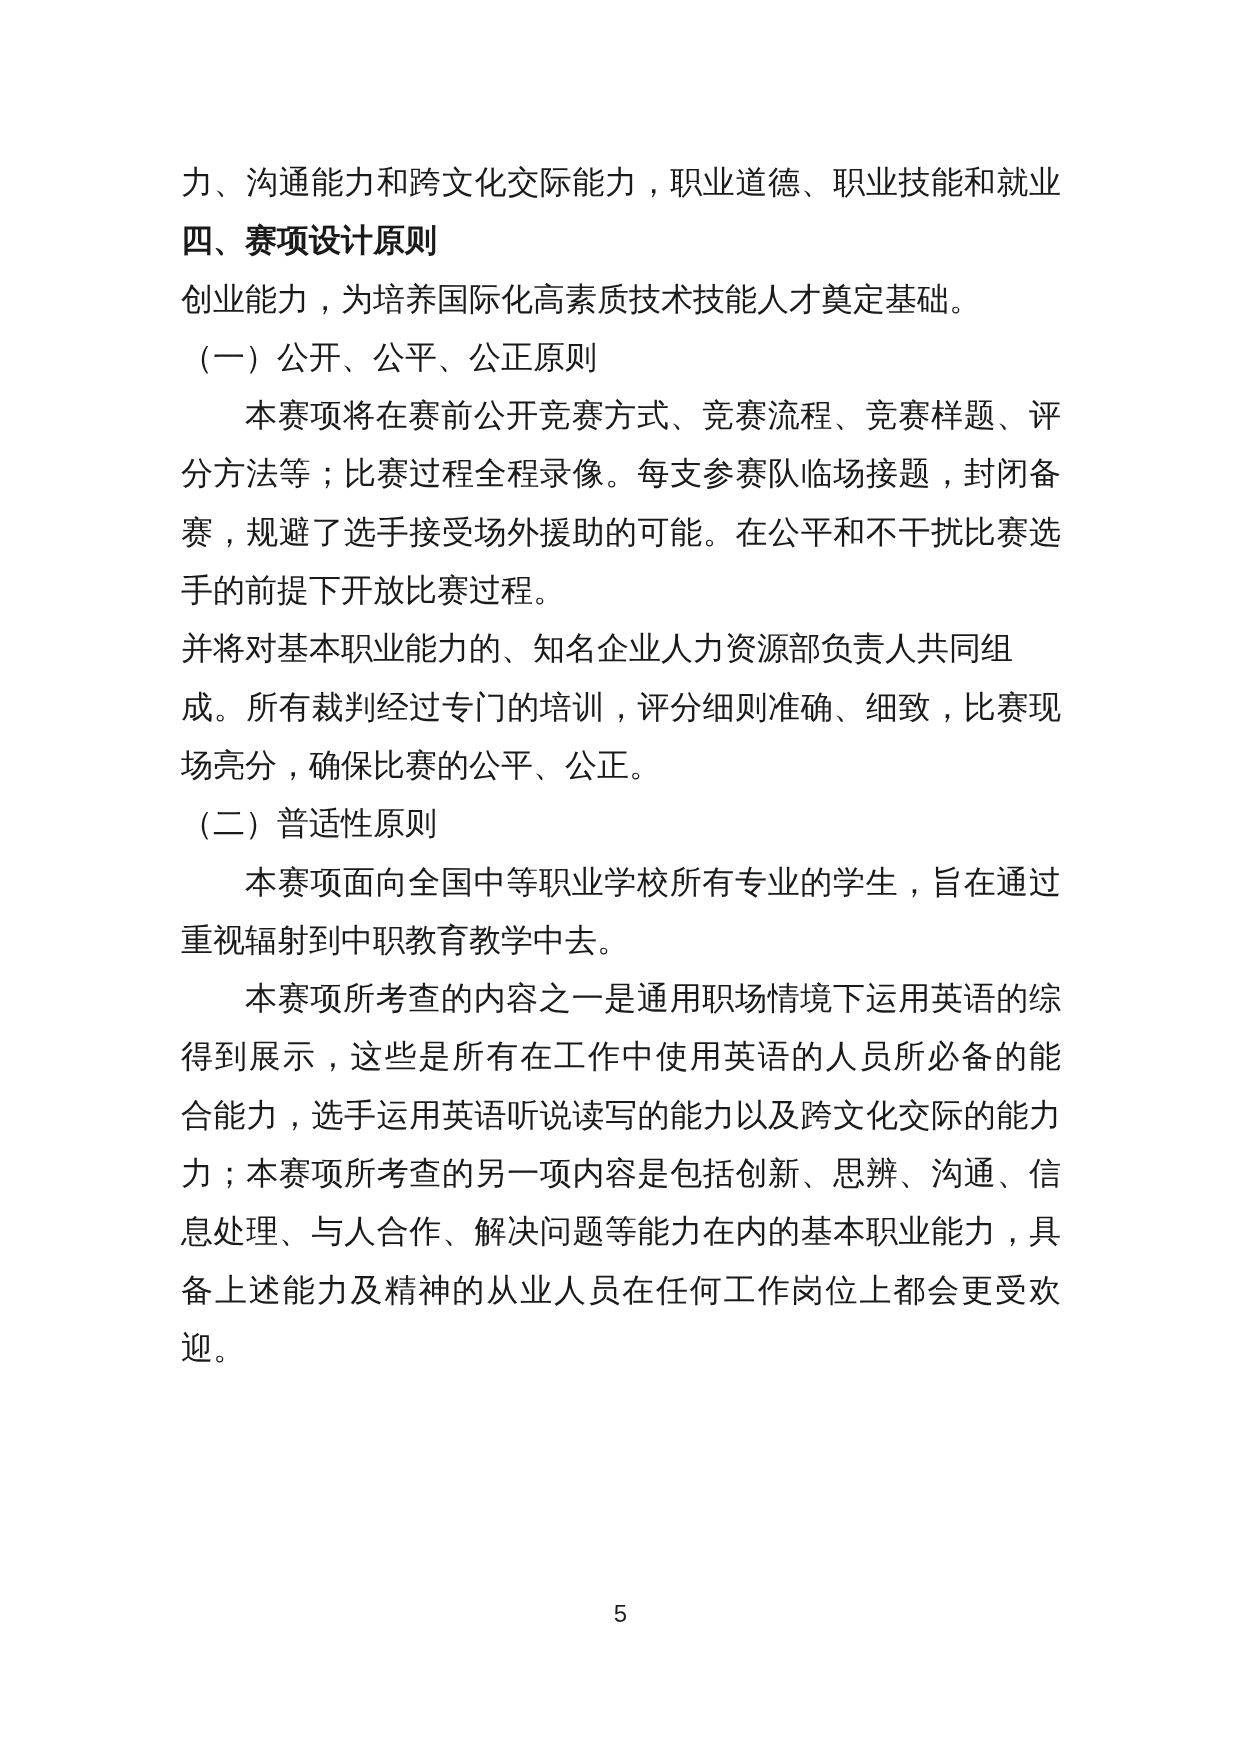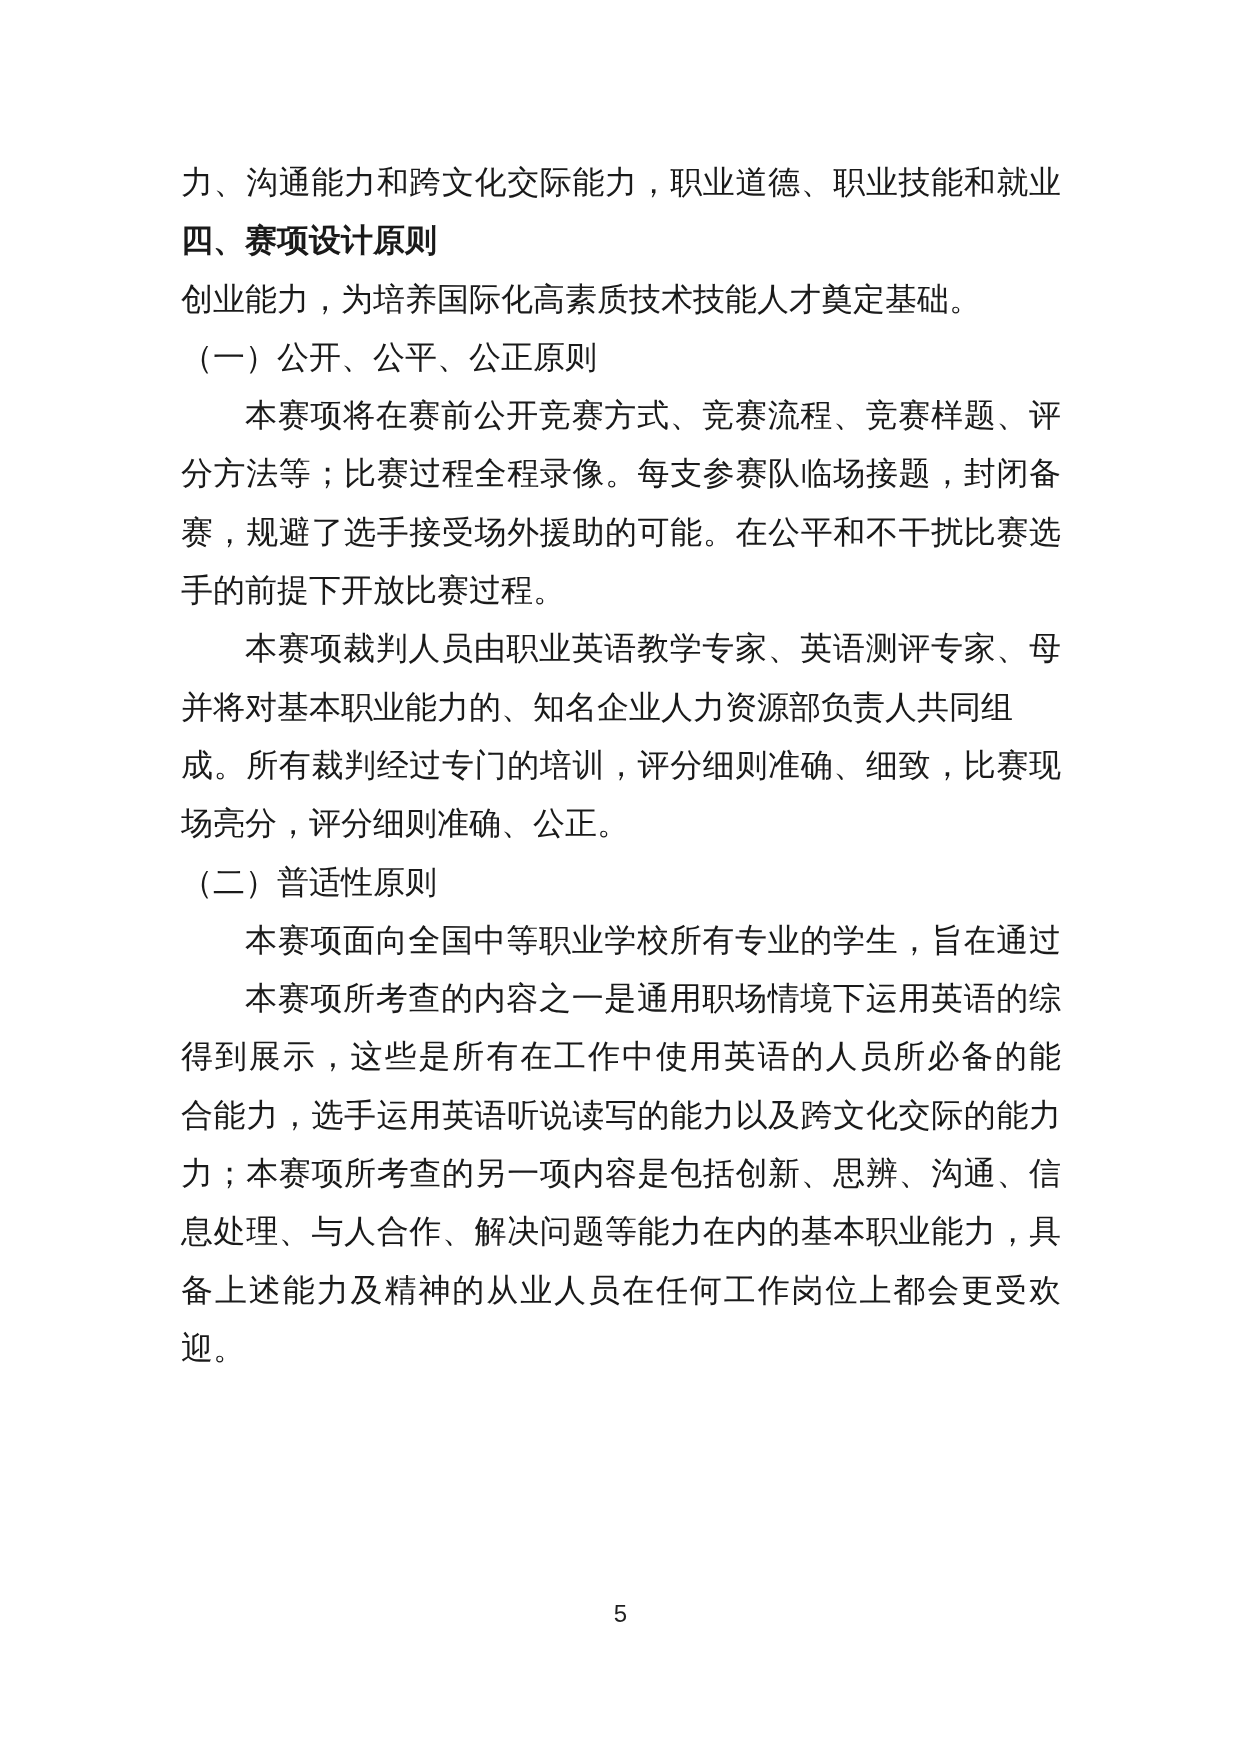--- a/index.html
+++ b/index.html
@@ -53,26 +53,26 @@
 <div class="page">
   <div class="doc-body">
       <div class="line j">力、沟通能力和跨文化交际能力，职业道德、职业技能和就业</div>
       <div class="line bold">四、赛项设计原则</div>
       <div class="line">创业能力，为培养国际化高素质技术技能人才奠定基础。</div>
       <div class="line">（一）公开、公平、公正原则</div>
       <div class="line ind j">本赛项将在赛前公开竞赛方式、竞赛流程、竞赛样题、评</div>
       <div class="line j">分方法等；比赛过程全程录像。每支参赛队临场接题，封闭备</div>
       <div class="line j">赛，规避了选手接受场外援助的可能。在公平和不干扰比赛选</div>
       <div class="line">手的前提下开放比赛过程。</div>
-      <div class="line ind j">本赛项裁判人员由职业英语教学专家、英语测评专家、母</div>
       <div class="line">并将对基本职业能力的、知名企业人力资源部负责人共同组</div>
       <div class="line j">成。所有裁判经过专门的培训，评分细则准确、细致，比赛现</div>
-      <div class="line">场亮分，评分细则准确、公正。</div>
+      <div class="line">场亮分，确保比赛的公平、公正。</div>
       <div class="line">（二）普适性原则</div>
       <div class="line ind j">本赛项面向全国中等职业学校所有专业的学生，旨在通过</div>
+      <div class="line">重视辐射到中职教育教学中去。</div>
       <div class="line ind j">本赛项所考查的内容之一是通用职场情境下运用英语的综</div>
       <div class="line j">得到展示，这些是所有在工作中使用英语的人员所必备的能</div>
       <div class="line j">合能力，选手运用英语听说读写的能力以及跨文化交际的能力</div>
       <div class="line j">力；本赛项所考查的另一项内容是包括创新、思辨、沟通、信</div>
       <div class="line j">息处理、与人合作、解决问题等能力在内的基本职业能力，具</div>
       <div class="line j">备上述能力及精神的从业人员在任何工作岗位上都会更受欢</div>
       <div class="line">迎。</div>
     </div>
   <div class="footer">
     <span class="page-number">5</span>

